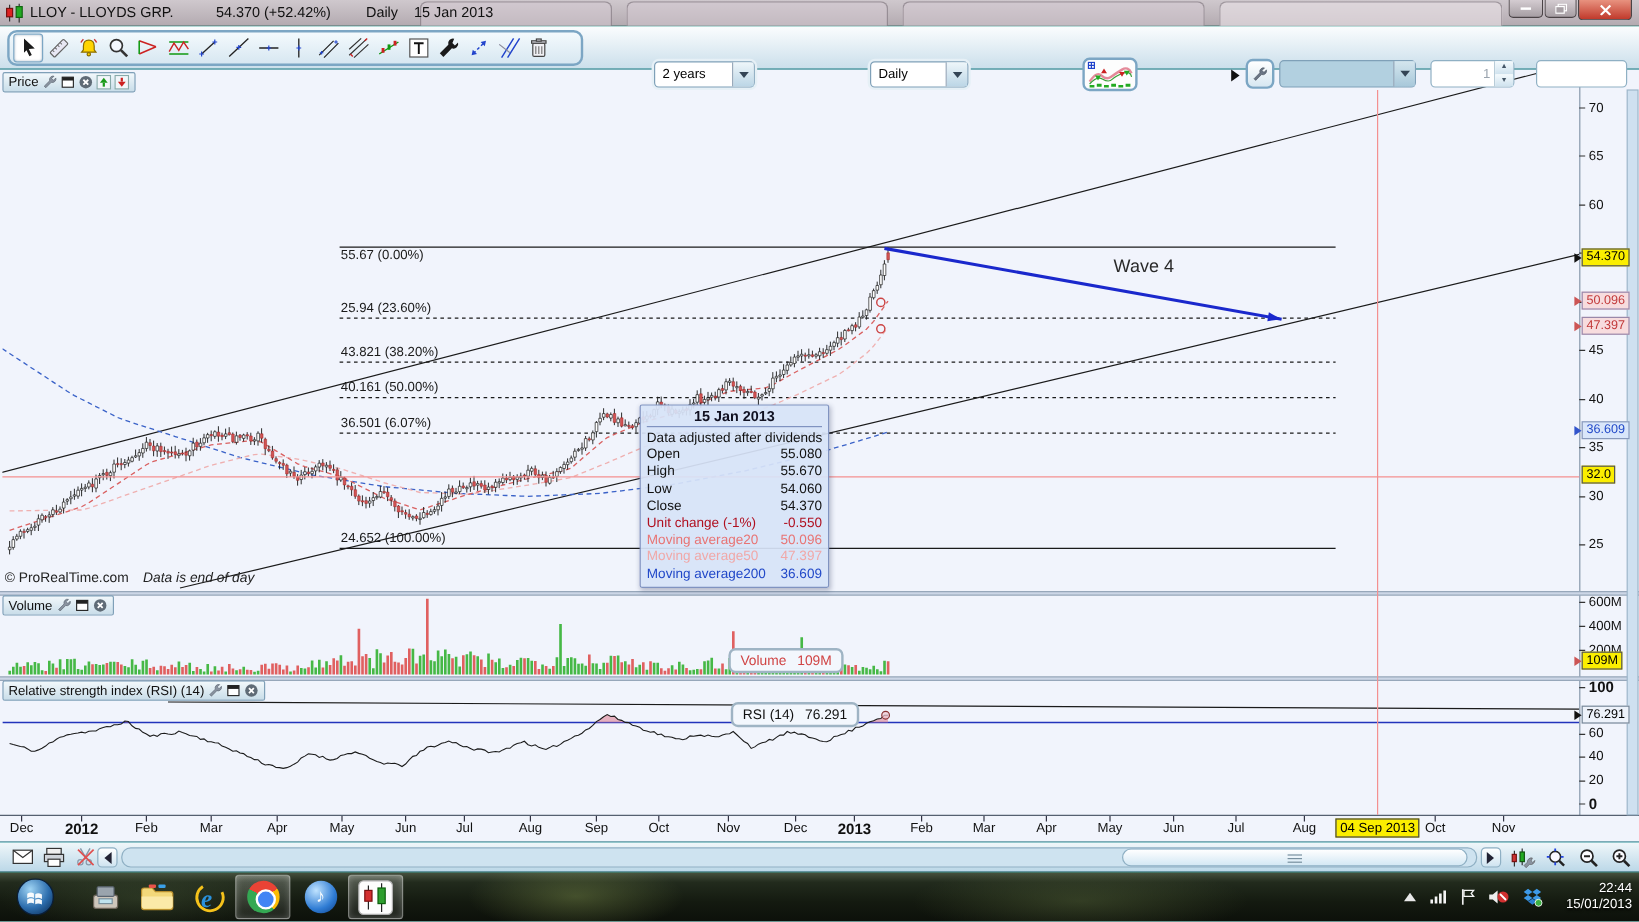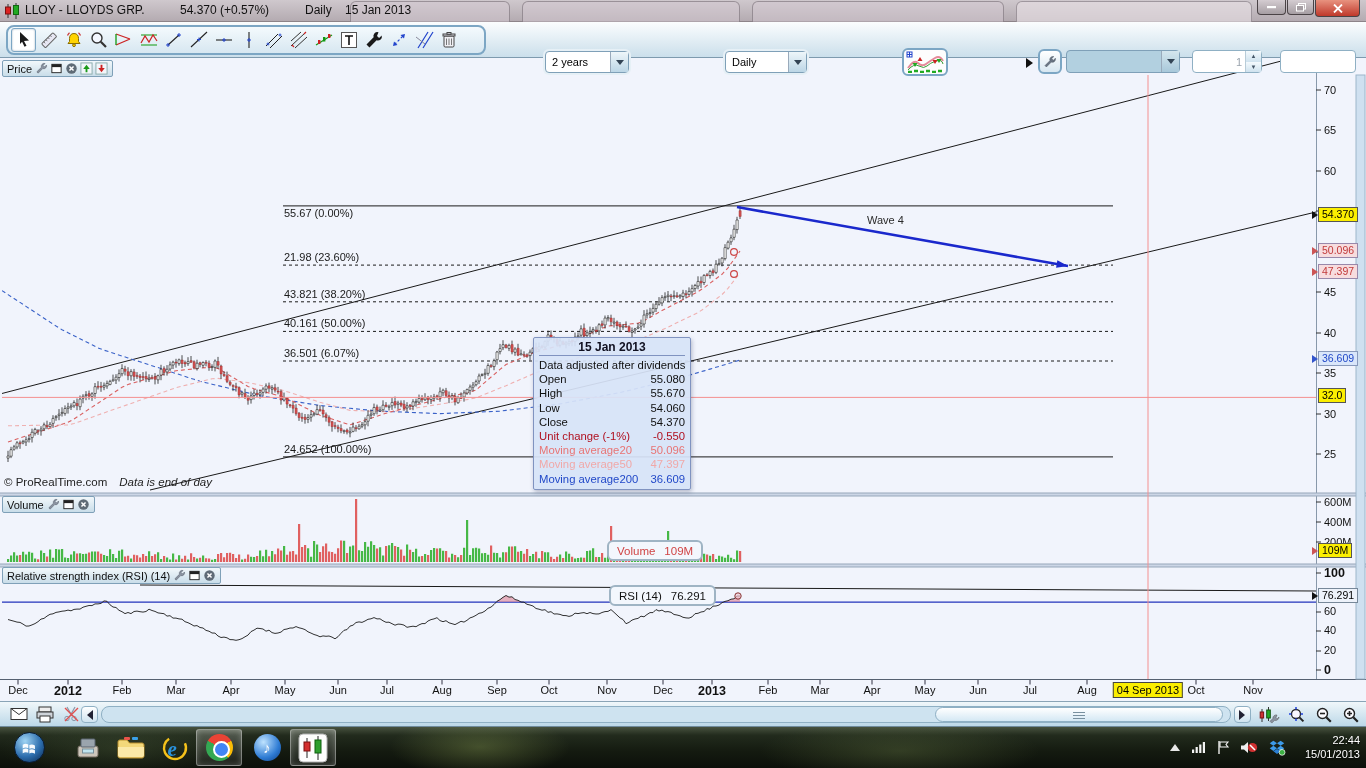--- a/index.html
+++ b/index.html
@@ -46,21 +46,21 @@
 .vlab.gray{background:#edf2fa;color:#000;border-color:#789}
 .varr{position:absolute;left:-7px;top:3px;width:0;height:0;border:4px solid transparent;border-left-width:6px}
 .mon{position:absolute;top:684px;transform:translateX(-50%);font-size:11px;color:#111;white-space:nowrap}
 .mon.bold{font-weight:bold;font-size:12.5px}
 .xdate{position:absolute;top:681.5px;transform:translateX(-50%);background:#fbee00;border:1px solid #444;font-size:11px;padding:0 3px;line-height:14px;color:#000;white-space:nowrap}
 .ttip{position:absolute;left:533px;top:337px;width:158px;background:rgba(215,227,247,.93);border:1px solid #8093c0;border-radius:2px;box-shadow:1px 2px 4px rgba(40,50,90,.3);padding:2px 5px 3px;z-index:5}
 .tt-date{font-weight:bold;font-size:12px;text-align:center;color:#101020;border-bottom:1px solid #8093c0;padding-bottom:1px;margin-bottom:2px}
 .tt-note{font-size:11.3px;line-height:14.2px;color:#101010;white-space:nowrap}
 .ttrow{display:flex;justify-content:space-between;font-size:11.3px;line-height:14.2px;white-space:nowrap}
 .mpill{position:absolute;height:21px;border:2px solid #9fb4c4;border-radius:6px;background:#f3f7fd;display:flex;align-items:center;justify-content:center;gap:9px;font-size:11.5px;padding:0 8px;white-space:nowrap}
-.wave{position:absolute;left:867px;top:214px;font-size:11px;color:#2a2a2a}
+.wave{position:absolute;left:928px;top:214px;font-size:15px;color:#2a2a2a}
 .copyright{position:absolute;left:4px;top:476px;font-size:11.5px;color:#222}
 .copyright i{margin-left:12px}
 
 .bottombar{position:absolute;left:0;top:701px;width:1366px;height:26px;background:linear-gradient(180deg,#f0f7fa,#bcd8e8);border-top:1px solid #8aa4b6;border-bottom:1px solid #6f8a9c;z-index:30}
 .bico{position:absolute;top:4px}
 .navbtn{position:absolute;top:4px;width:17px;height:17px;border:1px solid #8fb0c4;border-radius:4px;background:linear-gradient(180deg,#fff,#cfe4f0);display:flex;align-items:center;justify-content:center}
 .tri-l{width:0;height:0;border:5px solid transparent;border-right:6px solid #223;margin-left:-4px}
 .tri-r{width:0;height:0;border:5px solid transparent;border-left:6px solid #223;margin-right:-4px}
 .sbtrack{position:absolute;left:101px;top:4px;width:1130px;height:17px;border:1px solid #8fb0c4;border-radius:8px;background:#cee3f0}
 .sbthumb{position:absolute;left:833px;top:0;width:288px;height:15px;border:1px solid #8fb0c4;border-radius:8px;background:linear-gradient(180deg,#ffffff,#d4e8f4)}
@@ -90,21 +90,21 @@
     <div class="ghost-tab" style="left:1016px;width:236px;background:rgba(230,222,228,.65)"></div>
     <span class="tb-ico">
       <svg width="17" height="16" viewBox="0 0 17 16">
           <path d="M4 1v14" stroke="#333"></path>
           <rect x="1.5" y="4" width="5" height="7" fill="#d22" stroke="#711"></rect>
           <path d="M12 0v16" stroke="#333"></path>
           <rect x="9.5" y="2.5" width="5" height="9" fill="#2a2" stroke="#161"></rect>
         </svg>
     </span>
     <span class="tb-txt" style="left:25px">LLOY - LLOYDS GRP.</span>
-    <span class="tb-txt" style="left:180px">54.370 (+0.57%)</span>
+    <span class="tb-txt" style="left:180px">54.370 (+52.42%)</span>
     <span class="tb-txt" style="left:305px">Daily</span>
     <span class="tb-txt" style="left:345px">15 Jan 2013</span>
     <div class="winbtns">
       <div class="wbtn" style="width:29px">
           <svg width="9" height="3">
             <rect width="9" height="2.2" fill="#fff"></rect>
           </svg>
         </div>
       <div class="wbtn" style="width:27px">
           <svg width="10" height="9" viewBox="0 0 10 9">
@@ -524,21 +524,21 @@
             <span>Moving average50</span>
             <span>47.397</span>
           </div>
           <div class="ttrow" style="color: rgb(33, 72, 200);">
             <span>Moving average200</span>
             <span>36.609</span>
           </div>
         </div>
     </div>
   <span class="fiblab" style="left:284px;top:207px">55.67 (0.00%)</span>
-      <span class="fiblab" style="left:284px;top:251px">21.98 (23.60%)</span>
+      <span class="fiblab" style="left:284px;top:251px">25.94 (23.60%)</span>
       <span class="fiblab" style="left:284px;top:288px">43.821 (38.20%)</span>
       <span class="fiblab" style="left:284px;top:317px">40.161 (50.00%)</span>
       <span class="fiblab" style="left:284px;top:347px">36.501 (6.07%)</span>
       <span class="fiblab" style="left:284px;top:443px">24.652 (100.00%)</span>
       <span class="lbl" style="left:1324px;top:84px">70</span>
       <span class="lbl" style="left:1324px;top:124px">65</span>
       <span class="lbl" style="left:1324px;top:165px">60</span>
       <span class="lbl" style="left:1324px;top:286px">45</span>
       <span class="lbl" style="left:1324px;top:327px">40</span>
       <span class="lbl" style="left:1324px;top:367px">35</span>

